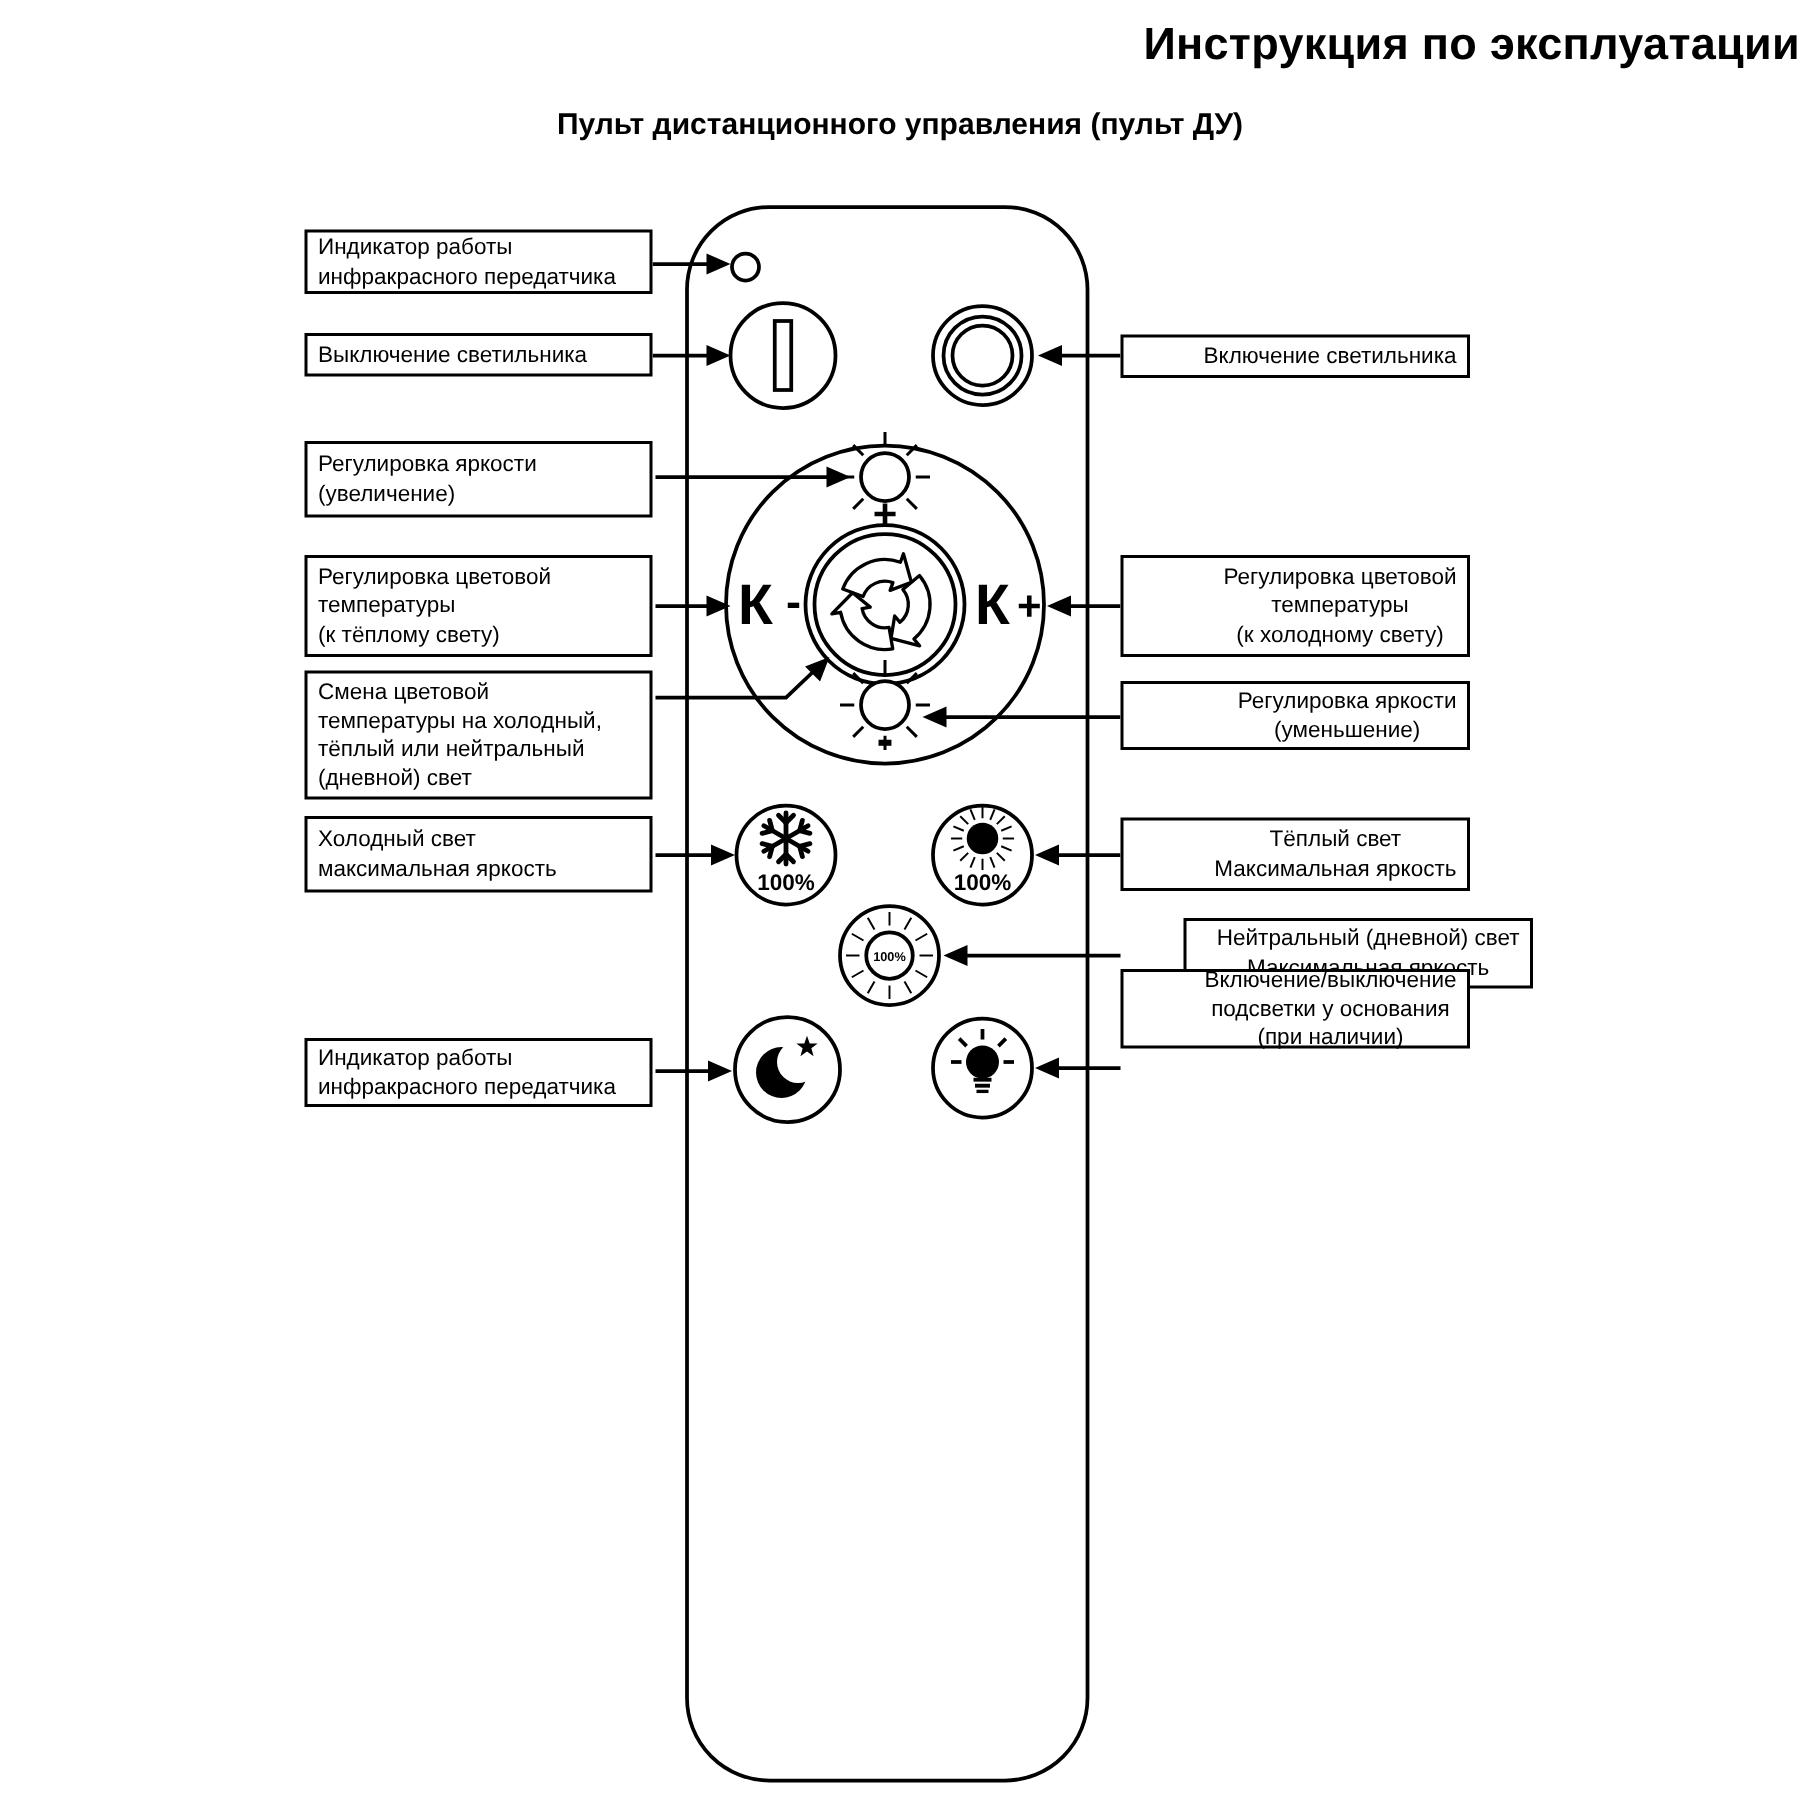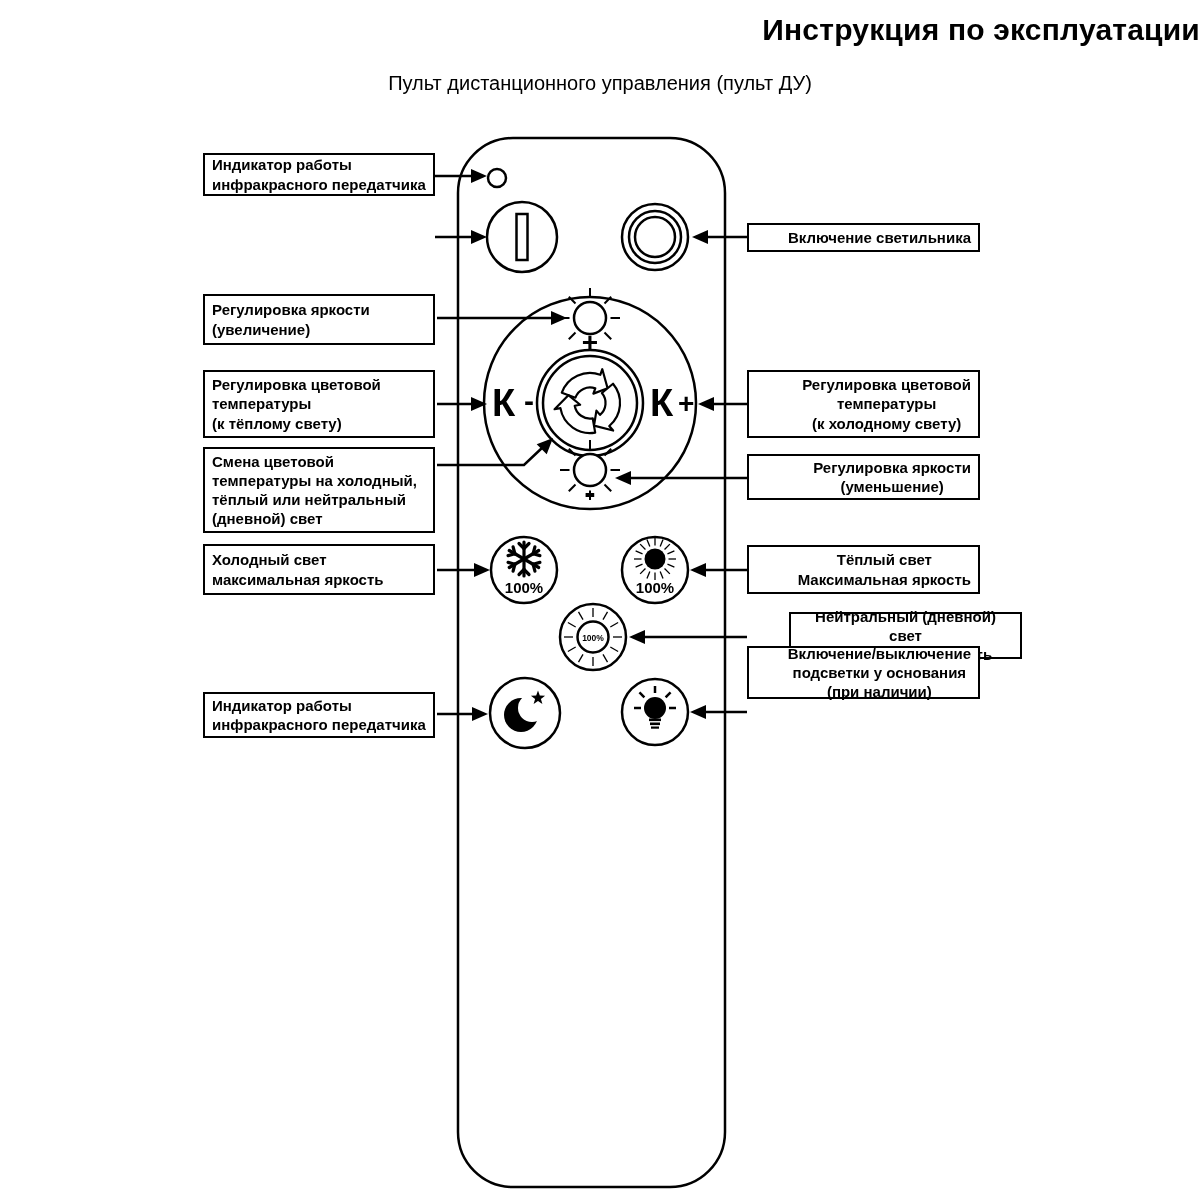--- a/index.html
+++ b/index.html
@@ -1,23 +1,23 @@
 <!DOCTYPE html>
 <html><head>
 <meta charset="utf-8">
 <style>
   html,body{margin:0;padding:0;background:#fff;}
   .page{position:relative;width:1200px;height:1200px;background:#fff;overflow:hidden;
         font-family:"Liberation Sans",sans-serif;color:#000;}
   .title{position:absolute;top:13px;left:0;width:1200px;text-align:right;
          font-weight:bold;font-size:30px;letter-spacing:0.2px;}
   .subtitle{position:absolute;top:72px;left:0;width:1200px;text-align:center;
-            font-weight:normal;font-size:20px;}
+            font-weight:bold;font-size:20px;}
   .label-box{position:absolute;box-sizing:border-box;border:2px solid #000;background:#fff;
-             font-weight:bold;font-size:15px;line-height:1.27;white-space:pre-line;
+             font-weight:normal;font-size:15px;line-height:1.27;white-space:pre-line;
              display:flex;align-items:center;padding:2px 7px;}
   .lbox{left:203px;width:232px;justify-content:flex-start;text-align:left;}
   .rbox{left:747px;width:233px;justify-content:flex-end;text-align:center;}
   svg{position:absolute;top:0;left:0;}
   .fw{fill:#fff;stroke:#000;stroke-width:2.5;}
   .fb{fill:#000;stroke:none;}
   .ln{stroke:#000;stroke-width:2.5;fill:none;}
   .ln2{stroke:#000;stroke-width:2;fill:none;}
   .lnt{stroke:#000;stroke-width:1.3;fill:none;}
   .sf{stroke:#000;stroke-width:3.2;stroke-linecap:round;fill:none;}
@@ -269,20 +269,21 @@
         <polygon points="629,637 645,630 645,644" class="fb"></polygon>
     </g>
     <g>
       <line x1="747" y1="712" x2="704" y2="712" class="ln"></line>
         <polygon points="690,712 706,705 706,719" class="fb"></polygon>
     </g>
   </svg>
 
   <div class="label-box lbox" style="top:153px;height:43px;">Индикатор работы
 инфракрасного передатчика</div>
+  <div class="label-box lbox" style="top:222px;height:29px;">Выключение светильника</div>
   <div class="label-box lbox" style="top:294px;height:51px;">Регулировка яркости
 (увеличение)</div>
   <div class="label-box lbox" style="top:370px;height:68px;">Регулировка цветовой
 температуры
 (к тёплому свету)</div>
   <div class="label-box lbox" style="top:544px;height:51px;">Холодный свет
 максимальная яркость</div>
   <div class="label-box lbox" style="top:447px;height:86px;">Смена цветовой
 температуры на холодный,
 тёплый или нейтральный

